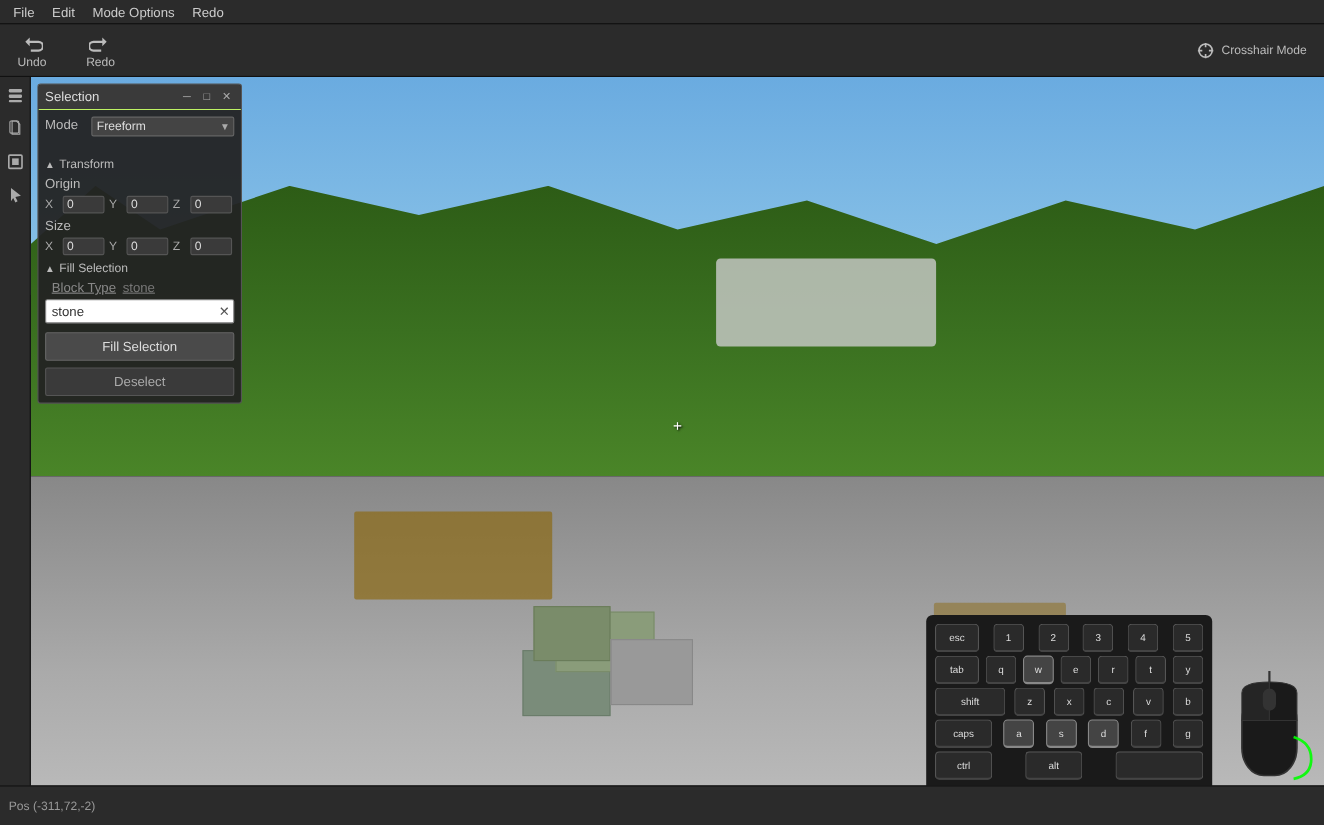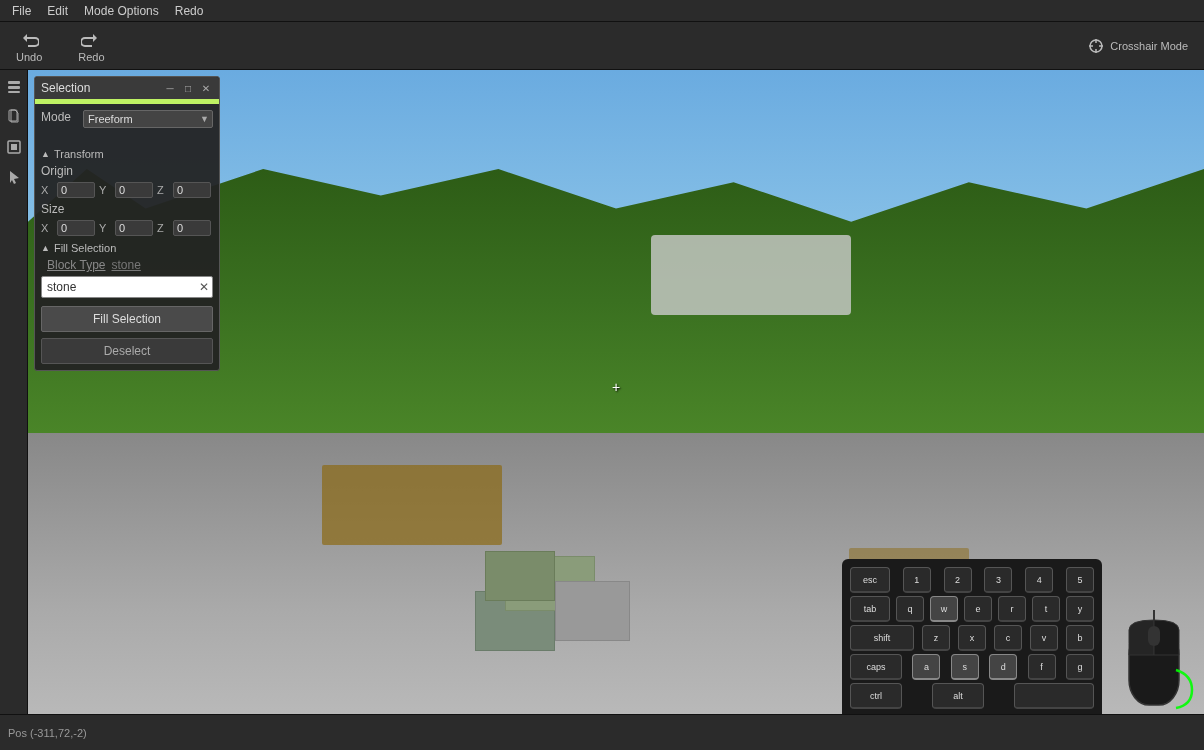--- a/index.html
+++ b/index.html
@@ -110,21 +110,21 @@
       border: 1px solid #555;
       border-radius: 3px;
       z-index: 50;
     }
     .panel-titlebar {
       display: flex;
       align-items: center;
       justify-content: space-between;
       padding: 4px 6px;
       background: #3a3a3a;
-      border-bottom: 5px solid #bef264;
+      border-bottom: 1px solid #bef264;
       border-radius: 3px 3px 0 0;
       cursor: move;
     }
     .panel-title { font-size: 12px; color: #ddd; font-weight: 500; }
     .panel-controls { display: flex; gap: 4px; }
     .panel-ctrl-btn {
       width: 14px; height: 14px;
       display: flex; align-items: center; justify-content: center;
       cursor: pointer; color: #aaa; font-size: 10px;
     }

